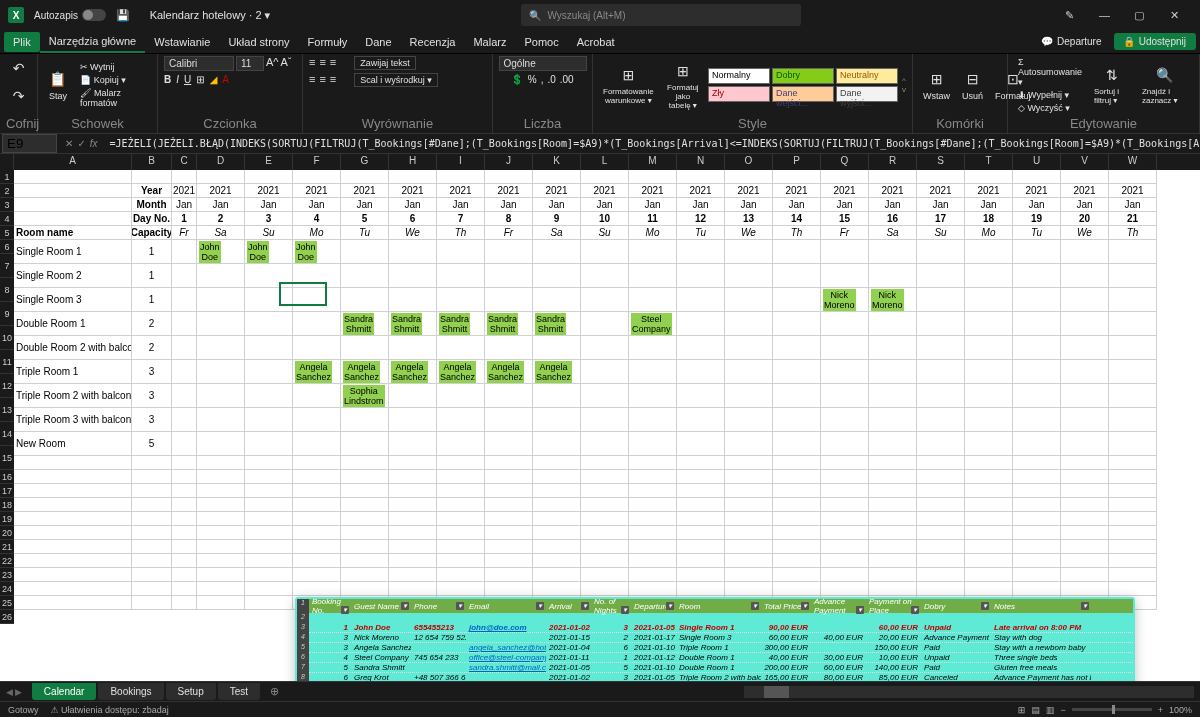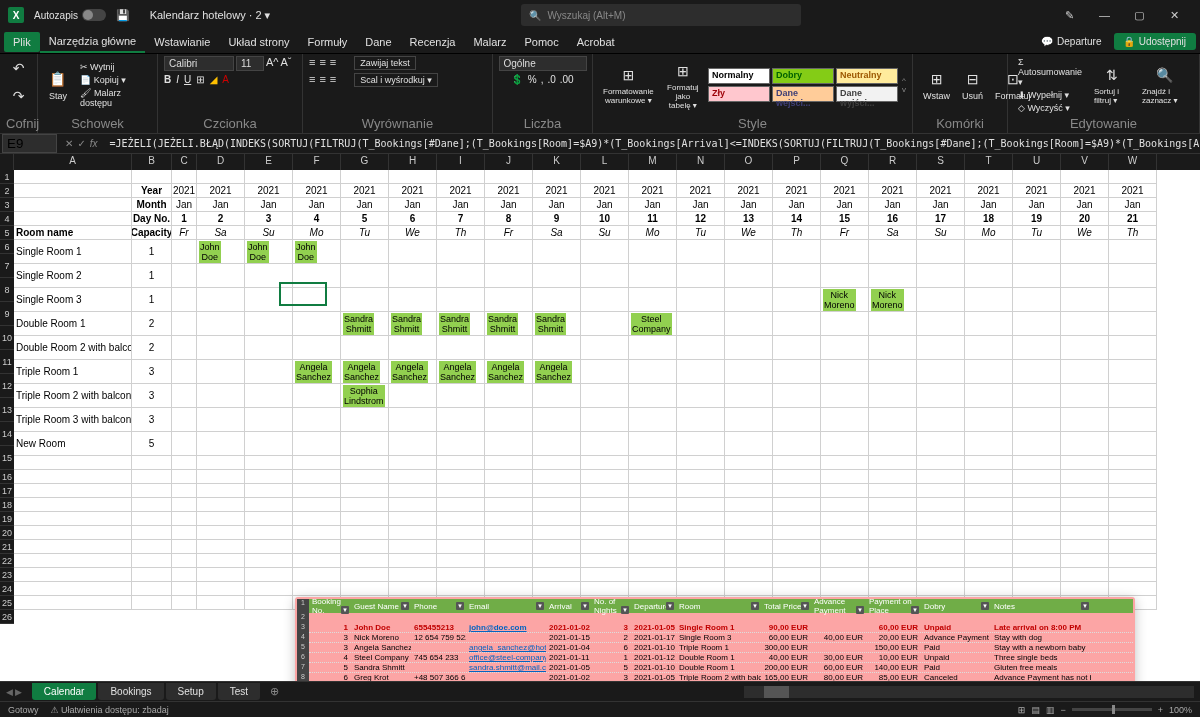--- a/index.html
+++ b/index.html
@@ -29,21 +29,21 @@
 .ribbon { height: 80px; background: #1a1a1a; display: flex; border-bottom: 1px solid #333; }
 .ribbon-group { border-right: 1px solid #333; padding: 2px 6px; display: flex; flex-direction: column; justify-content: space-between; }
 .ribbon-group .label { font-size: 13px; color: #888; text-align: center; padding-top: 2px; }
 .ribbon-group .content { display: flex; gap: 4px; flex: 1; align-items: center; }
 .rib-btn { display: flex; flex-direction: column; align-items: center; gap: 2px; padding: 2px 4px; font-size: 9px; cursor: pointer; }
 .rib-btn .ico { width: 20px; height: 20px; display: flex; align-items: center; justify-content: center; font-size: 14px; }
 .rib-small { font-size: 9px; padding: 1px 4px; display: flex; align-items: center; gap: 3px; cursor: pointer; }
 .font-select { background: #2d2d2d; border: 1px solid #444; color: #ddd; font-size: 10px; padding: 1px 4px; width: 70px; }
 .font-size { background: #2d2d2d; border: 1px solid #444; color: #ddd; font-size: 10px; padding: 1px 4px; width: 28px; }
 .style-cells { display: grid; grid-template-columns: repeat(3, 1fr); gap: 2px; }
-.style-cell { width: 62px; height: 16px; font-size: 9px; padding: 1px 3px; border: 1px solid #666; font-weight: bold; }
+.style-cell { width: 62px; height: 16px; font-size: 9px; padding: 1px 3px; border: 1px solid #666; }
 .sc-normal { background: #fff; color: #000; }
 .sc-good { background: #84cc16; color: #006100; }
 .sc-neutral { background: #ffeb9c; color: #9c5700; }
 .sc-bad { background: #ffc7ce; color: #9c0006; }
 .sc-input { background: #ffcc99; color: #3f3f76; }
 .sc-output { background: #f2f2f2; color: #3f3f3f; }
 
 
 .fbar { height: 20px; background: #1a1a1a; display: flex; align-items: center; border-bottom: 1px solid #333; font-size: 10px; }
 .fbar .cell-ref { width: 55px; background: #2d2d2d; border: 1px solid #444; padding: 1px 4px; margin: 0 2px; }
@@ -64,21 +64,21 @@
 .cell-row.tall { height: 24px; }
 .cell { border-right: 1px solid #d0d0d0; border-bottom: 1px solid #d0d0d0; font-size: 10px; padding: 0 2px; overflow: hidden; white-space: nowrap; display: flex; align-items: center; }
 .cell.center { justify-content: center; }
 .cell.bold { font-weight: bold; }
 .cell.italic { font-style: italic; }
 
 .booking { background: #92d050; text-align: center; font-size: 9px; padding: 1px; display: flex; flex-direction: column; justify-content: center; }
 .selected-cell { position: absolute; border: 2px solid #107c41; pointer-events: none; z-index: 10; }
 
 
-.lower-table { position: absolute; left: 295px; top: 443px; width: 840px; background: #fca5a5; box-shadow: 0 2px 12px rgba(0,0,0,0.25); font-size: 8px; border-radius: 3px; padding: 2px; }
+.lower-table { position: absolute; left: 295px; top: 443px; width: 840px; background: #5eead4; box-shadow: 0 2px 12px rgba(0,0,0,0.25); font-size: 8px; border-radius: 3px; padding: 2px; font-style: italic; }
 .lower-table .lt-head { background: #70ad47; color: #fff; display: flex; height: 14px; font-size: 8px; align-items: center; }
 .lower-table .lt-head > div { padding: 0 3px; position: relative; }
 .lower-table .lt-head > div::after { content: '▾'; position: absolute; right: 2px; background:#555; width:8px; text-align:center; border-radius:1px; font-size:7px; }
 .lower-table .lt-row { display: flex; height: 10px; align-items: center; border-bottom: 1px dotted #ddd; }
 .lower-table .lt-row.red { color: #c00000; font-weight: bold; }
 .lower-table .lt-row > div { padding: 0 3px; overflow: hidden; white-space: nowrap; }
 .lower-table .rowidx { background:#444; color:#ccc; width:12px; text-align:center; font-size:7px; }
 .lt-link { color: #0563c1; text-decoration: underline; }
 
 
@@ -152,21 +152,21 @@
   </div>
   <div class="ribbon-group" style="width:120px;">
     <div class="content">
       <div class="rib-btn">
           <span class="ico">📋</span>
           <span>Stay</span>
         </div>
       <div style="display:flex;flex-direction:column;gap:1px;">
         <div class="rib-small">✂ Wytnij</div>
         <div class="rib-small">📄 Kopiuj ▾</div>
-        <div class="rib-small">🖌 Malarz dostępu</div>
+        <div class="rib-small">🖌 Malarz formatów</div>
       </div>
     </div>
     <div class="label">Schowek</div>
   </div>
   <div class="ribbon-group" style="width:145px;">
     <div class="content" style="flex-direction:column;gap:3px;align-items:flex-start;">
       <div style="display:flex;gap:2px;">
         <input class="font-select" value="Calibri" style="">
         <input class="font-size" value="11" style="">
         <span>A^</span>

